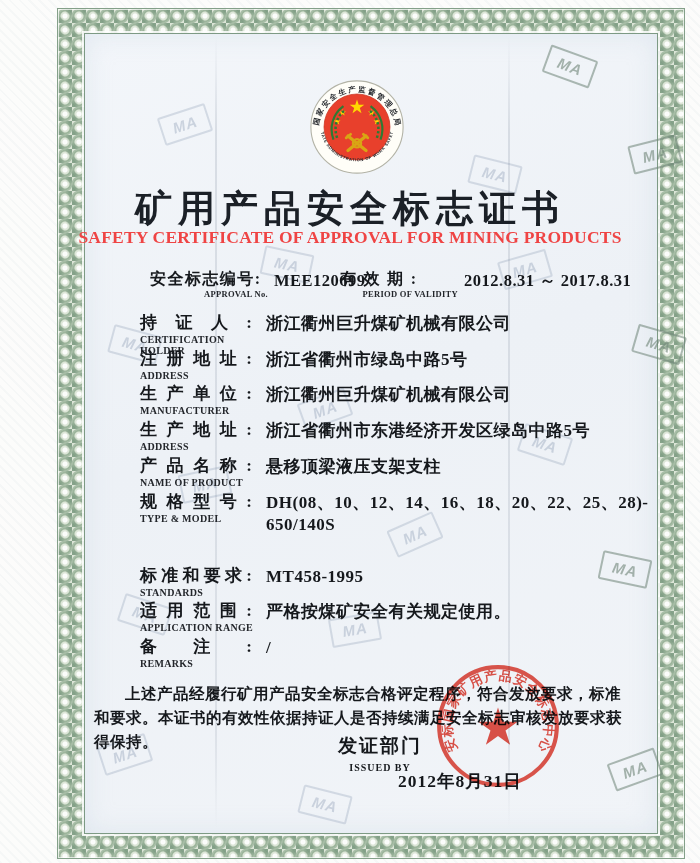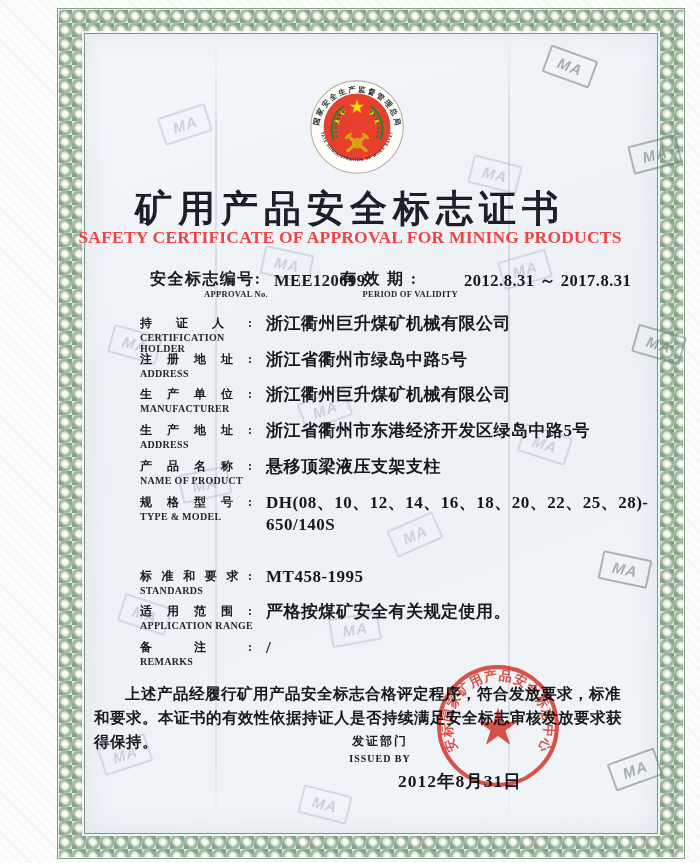--- a/index.html
+++ b/index.html
@@ -29,29 +29,29 @@
     font-size:15px;letter-spacing:1px;border-radius:2px;}
   .wm-dark{border-color:rgba(110,132,118,0.55);color:rgba(110,132,118,0.6);}
   
   .title{position:absolute;left:0;top:184px;width:700px;text-align:center;
     font-size:37px;font-weight:bold;letter-spacing:6px;color:#1c2averride;color:#1b2027;}
   .subtitle{position:absolute;left:0;top:227px;width:700px;text-align:center;
     font-size:17.5px;font-weight:bold;letter-spacing:0.2px;color:#ef4444;}
   .row{position:absolute;left:140px;display:flex;align-items:flex-start;width:520px;}
   .lab{width:120px;flex:none;}
   .jp{display:inline-block;width:112px;text-align:justify;text-align-last:justify;
-    font-weight:bold;font-size:12px;line-height:1.15;white-space:nowrap;}
+    font-weight:bold;font-size:17px;line-height:1.15;white-space:nowrap;}
   .lab-en{font-size:10px;letter-spacing:0.3px;margin-top:1px;color:#23262b;font-weight:bold;}
   .val{font-size:17px;font-weight:600;padding-left:6px;line-height:1.3;letter-spacing:0.5px;}
   .topline{position:absolute;display:flex;align-items:flex-start;}
   .smallcap{font-size:8.5px;font-weight:bold;letter-spacing:0.3px;text-align:right;}
   .decl{position:absolute;left:94px;top:682px;width:534px;font-size:15.5px;font-weight:600;
     line-height:1.55;text-indent:2em;letter-spacing:0.5px;}
   .issued{position:absolute;left:295px;top:733px;width:170px;text-align:center;}
-  .issued .cn{font-size:12px;font-weight:bold;letter-spacing:2px;}
+  .issued .cn{font-size:19px;font-weight:bold;letter-spacing:2px;}
   .issued .en{font-size:10px;font-weight:bold;letter-spacing:1px;margin-top:3px;}
   .date{position:absolute;left:398px;top:769px;font-size:17.5px;font-weight:bold;letter-spacing:1px;}
   .seal{position:absolute;left:434px;top:662px;mix-blend-mode:multiply;opacity:0.92;}
   .emblem{position:absolute;left:310px;top:80px;}
 </style>
 </head>
 <body>
 
 <div class="page">
 

